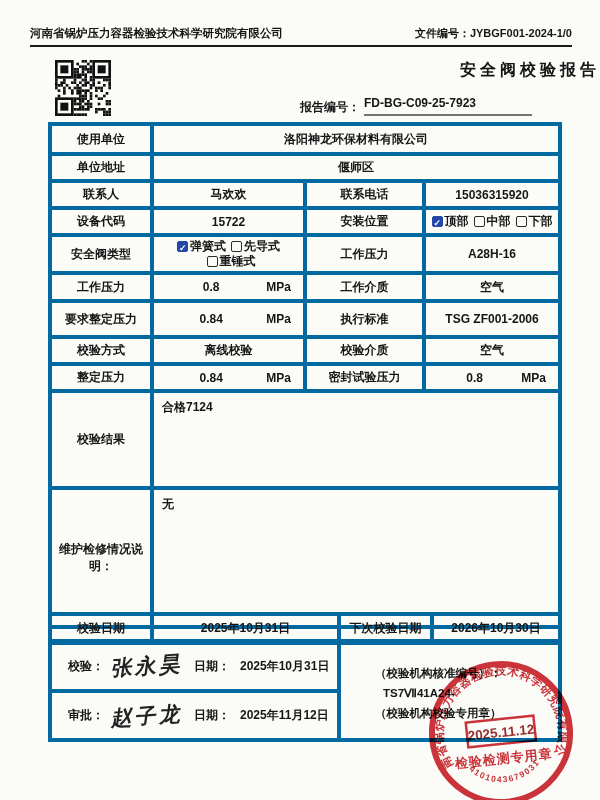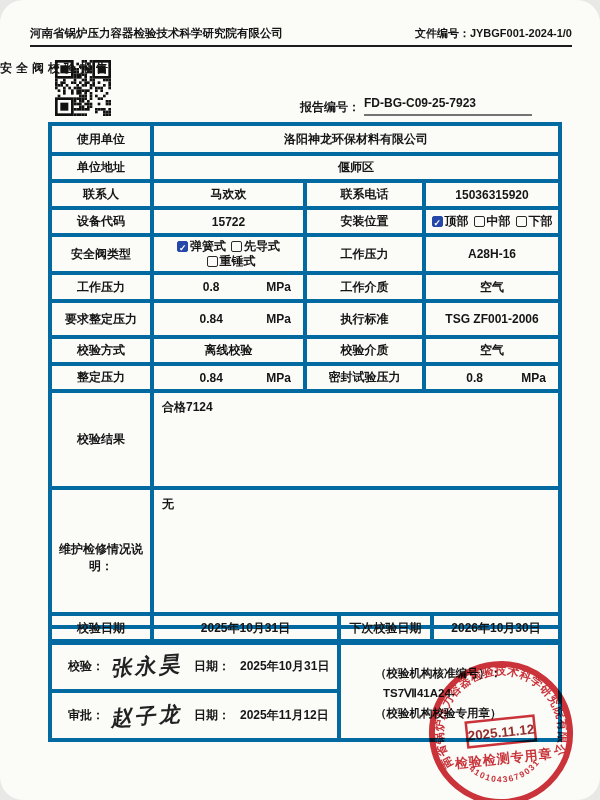--- a/index.html
+++ b/index.html
@@ -5,34 +5,33 @@
   * { box-sizing: border-box; margin: 0; padding: 0; }
   html,body { background:#e8e8e6; }
   .page {
     position: relative;
     width: 600px; height: 800px;
     margin: 0 auto;
     background: #fbfbf8;
     font-family: "Liberation Sans", sans-serif;
     color: #151515;
     overflow: hidden;
-    border-radius: 23px;
   }
   
   .hdr {
     position: absolute; left: 30px; right: 28px; top: 26px;
     display: flex; justify-content: space-between; align-items: flex-end;
     font-size: 11.5px; font-weight: bold;
   }
   .hdr-doc { font-size: 11px; white-space: nowrap; }
   .hdr-rule { position: absolute; left: 30px; right: 28px; top: 45px; border-top: 2.5px solid #1c1c1c; }
   .qr { position: absolute; left: 55px; top: 60px; width: 56px; height: 56px; }
   .title {
     position: absolute; left: 0; right: 0; top: 60px;
-    text-align: left; font-size: 12px; font-weight: bold; letter-spacing: 4px;
+    text-align: right; font-size: 16px; font-weight: bold; letter-spacing: 4px;
   }
   .report-no {
     position: absolute; left: 300px; top: 96px;
     display: flex; align-items: flex-end; font-size: 12px; font-weight: bold;
   }
   .report-no .line {
     display: inline-block; width: 168px; 
     border-bottom: 2px solid #737373; padding-bottom: 4px; margin-left: 4px;
   }
   

